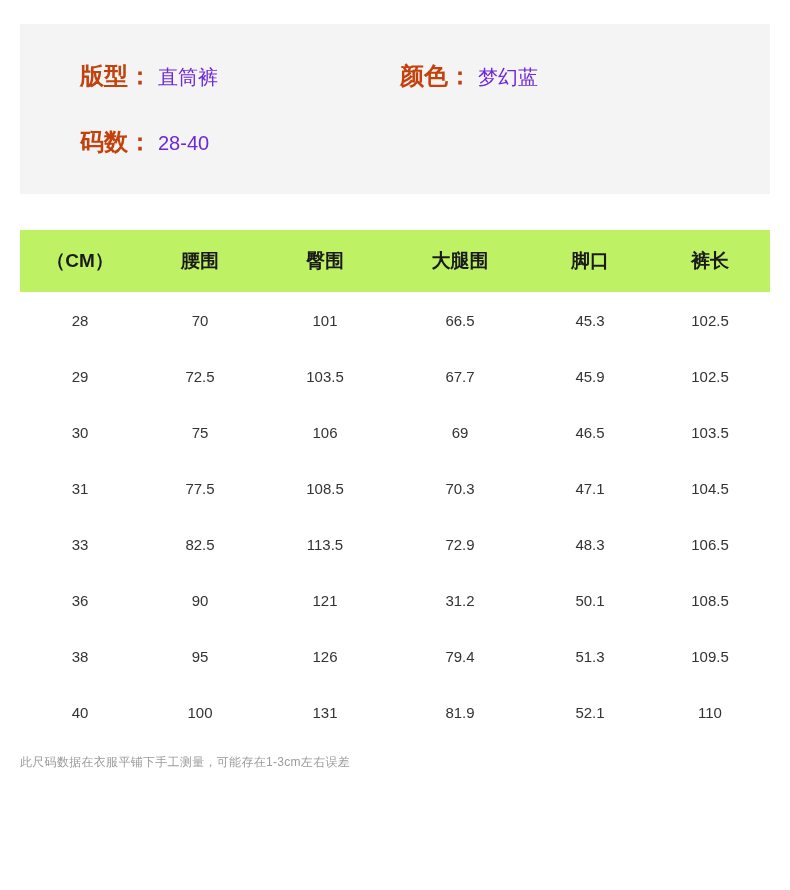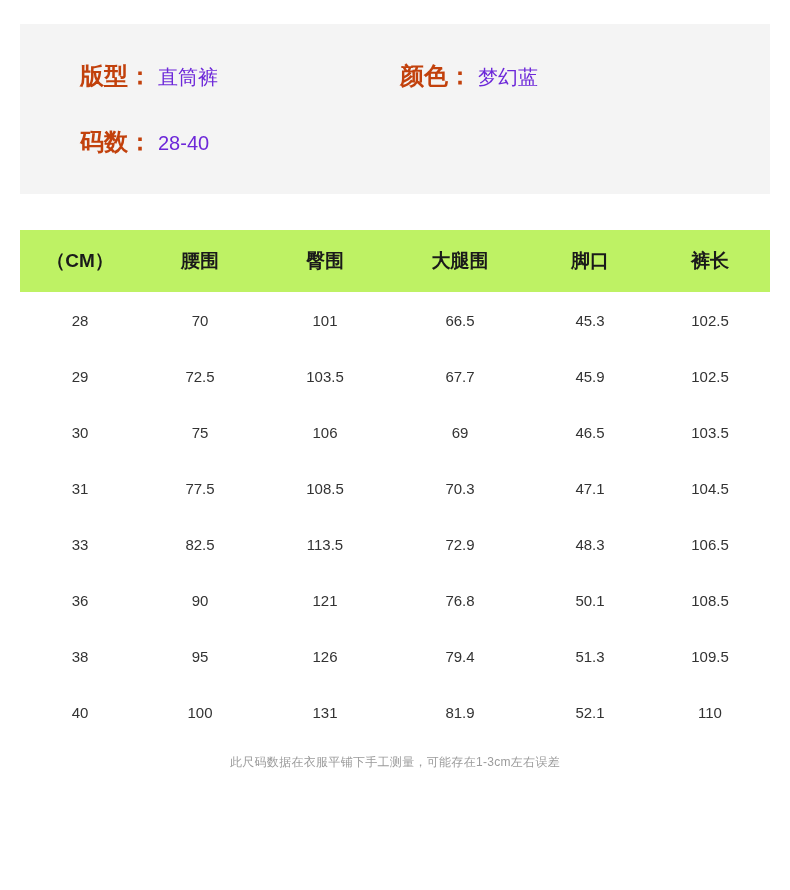--- a/index.html
+++ b/index.html
@@ -97,21 +97,20 @@
   }
   col.c0 { width: 120px; }
   col.c1 { width: 120px; }
   col.c2 { width: 130px; }
   col.c3 { width: 140px; }
   col.c4 { width: 120px; }
   col.c5 { width: 120px; }
 
   .footnote {
     margin-top: 14px;
-    text-align: center;
     font-size: 12px;
     color: #9b9b9b;
     letter-spacing: 0.3px;
   }
 </style>
 </head>
 <body>
 
 <div class="page">
 
@@ -192,21 +191,21 @@
           <td>82.5</td>
           <td>113.5</td>
           <td>72.9</td>
           <td>48.3</td>
           <td>106.5</td>
         </tr>
         <tr>
           <td>36</td>
           <td>90</td>
           <td>121</td>
-          <td>76.8</td>
+          <td>31.2</td>
           <td>50.1</td>
           <td>108.5</td>
         </tr>
         <tr>
           <td>38</td>
           <td>95</td>
           <td>126</td>
           <td>79.4</td>
           <td>51.3</td>
           <td>109.5</td>

